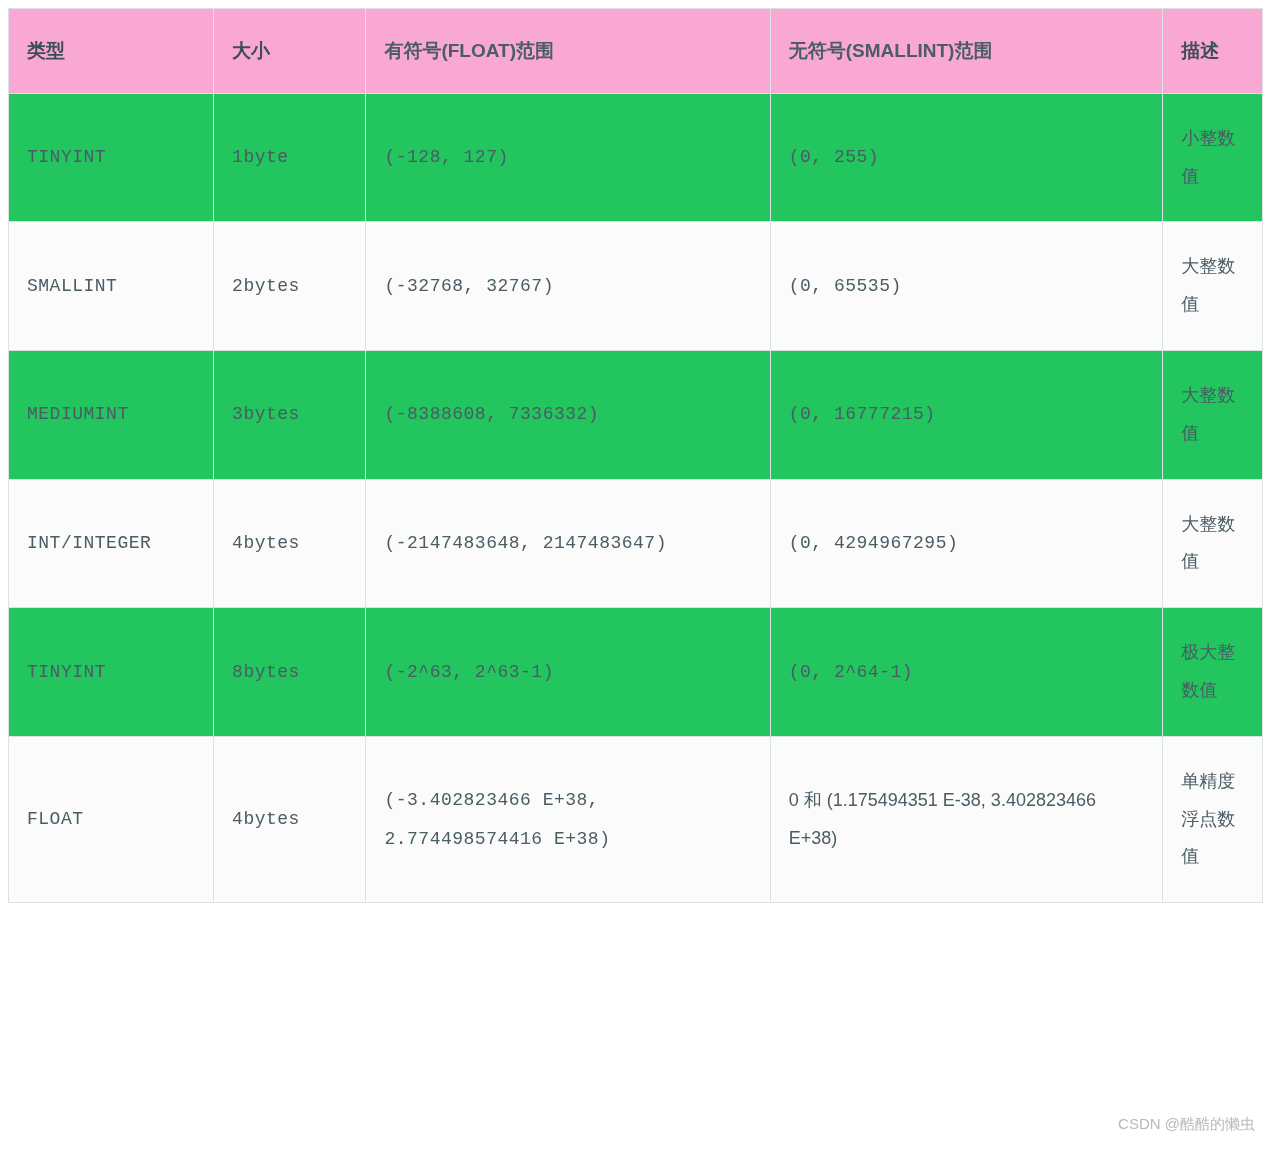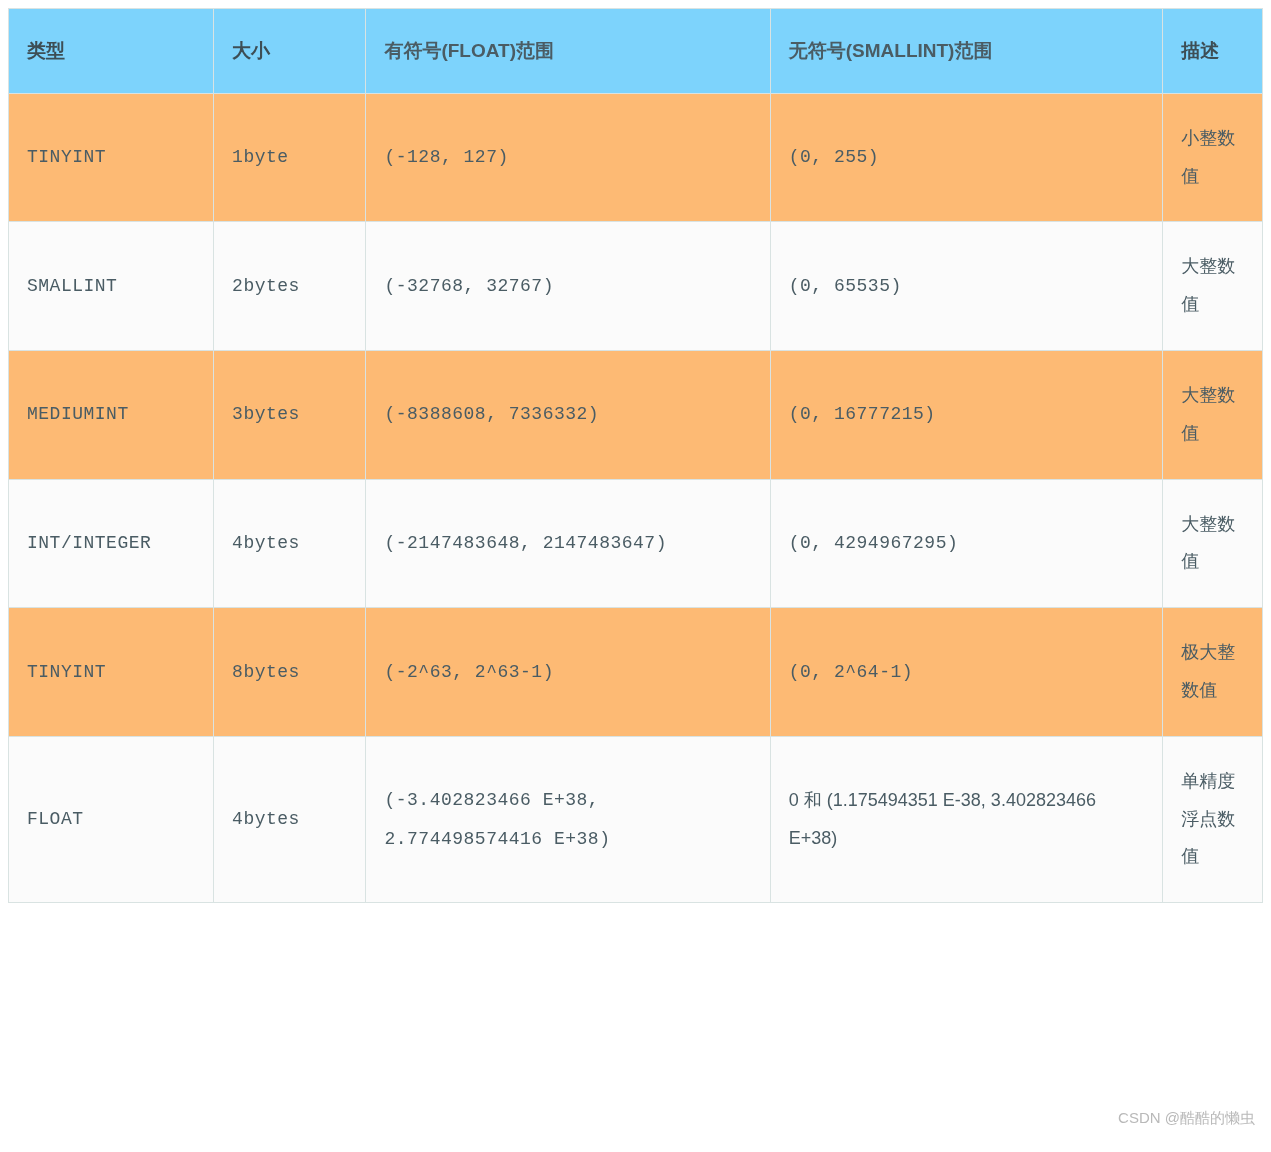--- a/index.html
+++ b/index.html
@@ -16,49 +16,49 @@
     }
     th, td {
       border: 1px solid #d9e3e2;
       padding: 26px 18px;
       text-align: left;
       vertical-align: middle;
       color: #4a5c64;
       line-height: 2.1;
     }
     th {
-      background: #7dd3fc;
+      background: #f9a8d4;
       font-weight: 700;
       color: #3d4e55;
       font-size: 19px;
       padding: 22px 18px;
     }
     td {
       font-size: 18px;
-      background: #fdba74;
+      background: #22c55e;
     }
     tr.alt td { background: #fbfbfb; }
     .mono {
       font-family: Consolas, "Courier New", monospace;
       letter-spacing: 0.5px;
       color: #4a5c64;
     }
     .mono-mix {
       color: #4a5c64;
     }
     .cn { font-family: "Microsoft YaHei", sans-serif; }
     col.c1 { width: 175px; }
     col.c2 { width: 130px; }
     col.c3 { width: 345px; }
     col.c4 { width: 335px; }
     col.c5 { width: 85px; }
     .watermark {
       position: fixed;
       right: 16px;
-      bottom: 24px;
+      bottom: 18px;
       color: #b9b9b9;
       font-size: 15px;
       font-family: "Microsoft YaHei", sans-serif;
       pointer-events: none;
     }
   </style>
 </head>
 <body>
 
 <table>

